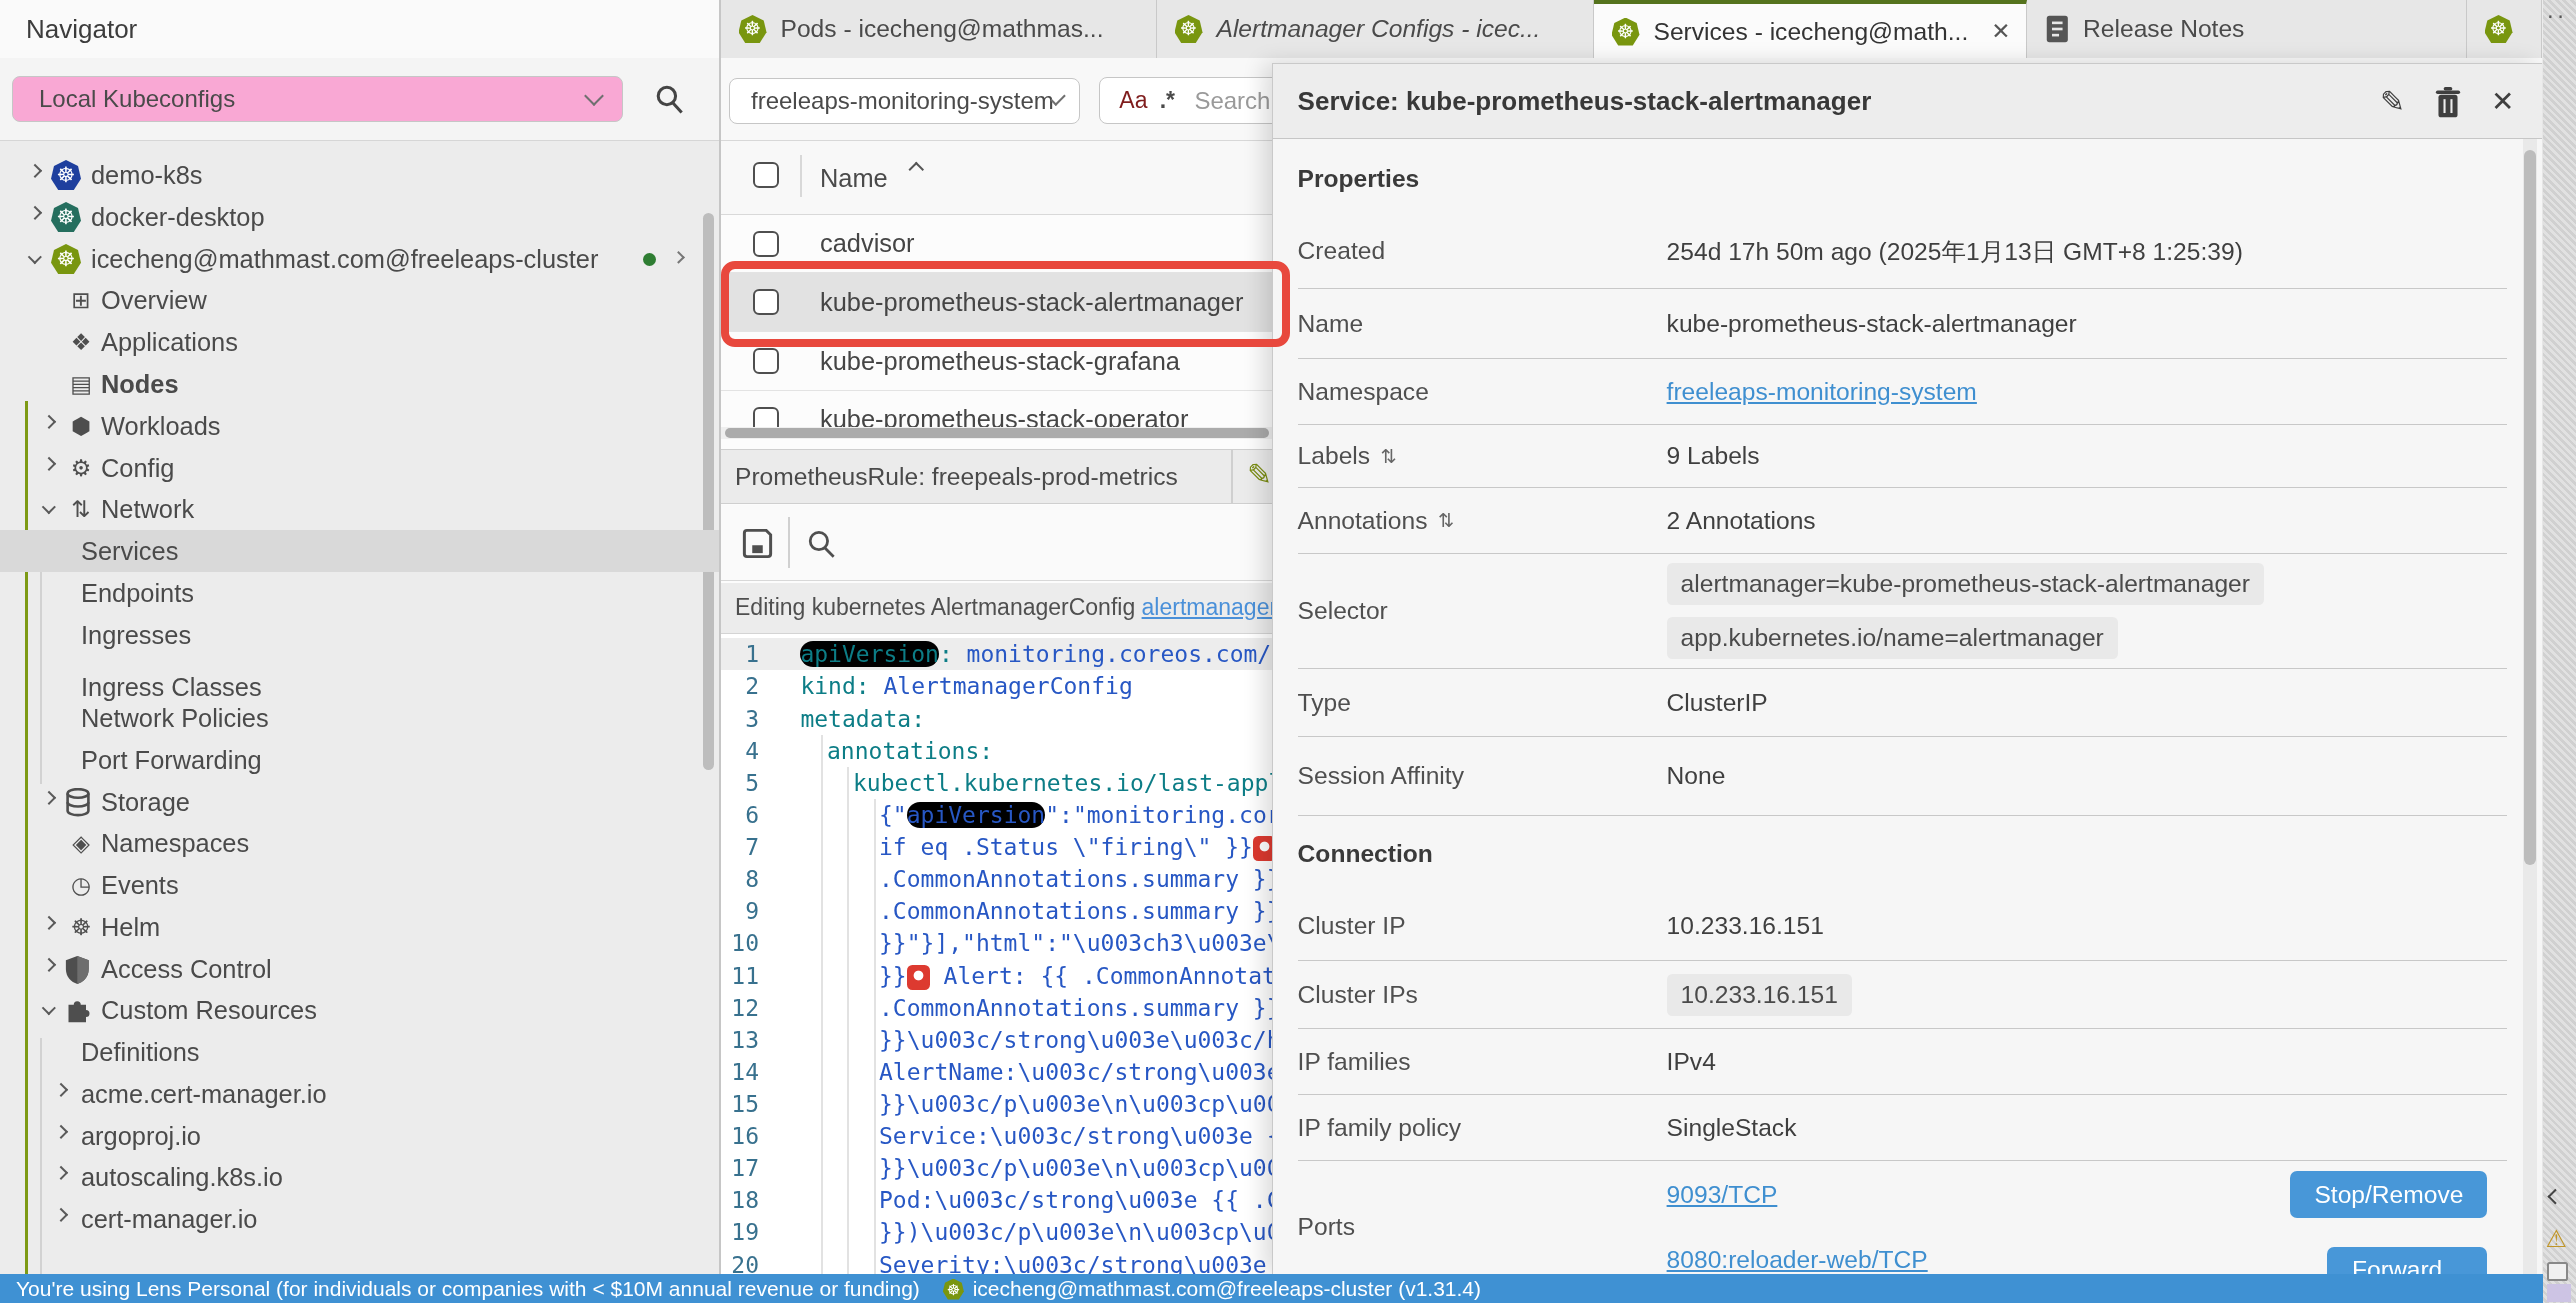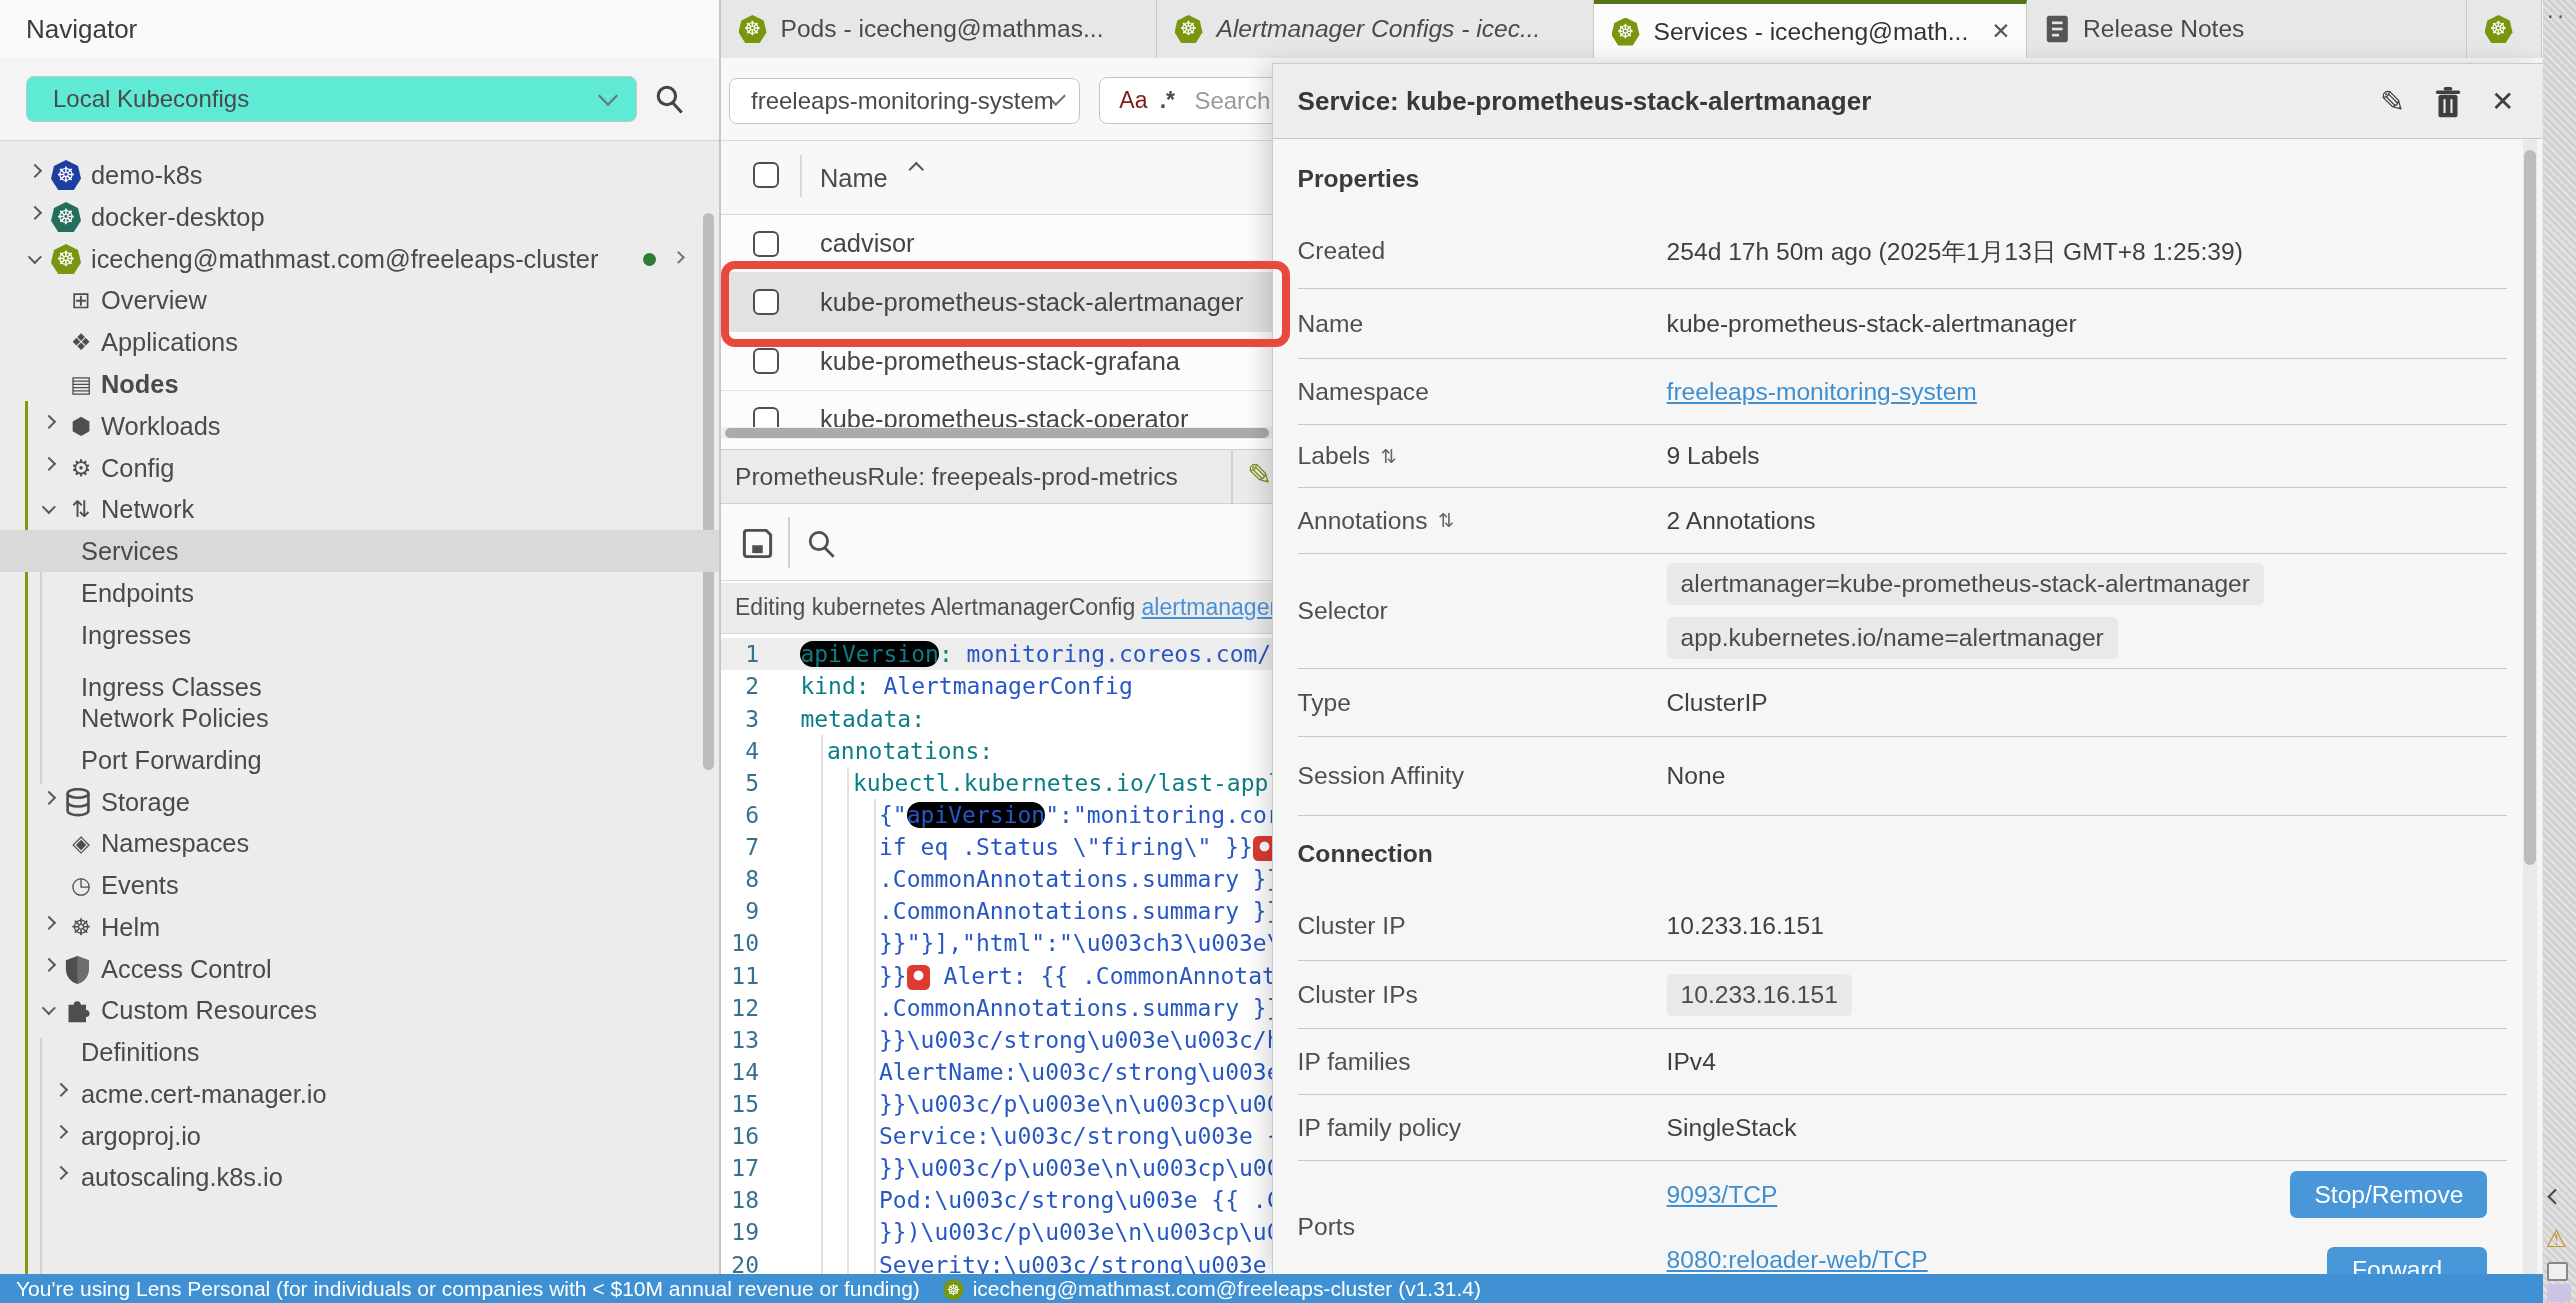--- a/index.html
+++ b/index.html
@@ -5,21 +5,21 @@
   html,body{margin:0;padding:0;background:#bbb;}
   #app{position:relative;width:2576px;height:1304px;background:#ececec;overflow:hidden;
        font-family:"Liberation Sans",sans-serif;color:#444;}
   #app *{box-sizing:border-box;}
 
   
   .sidebar{position:absolute;left:0;top:0;width:721px;height:1274px;background:#ececec;}
   .nav-header{position:absolute;left:0;top:0;width:721px;height:58px;background:#fafafa;}
   .nav-title{position:absolute;left:26px;top:0;height:58px;line-height:58px;font-size:26px;color:#3c3c3c;}
   .nav-filter{position:absolute;left:0;top:58px;width:721px;height:83px;background:#f4f4f4;border-bottom:1.8px solid #d6d6d6;}
-  .kubeconfig-select{position:absolute;left:26px;top:18.4px;width:611px;height:46px;background:#5eead4;
+  .kubeconfig-select{position:absolute;left:12px;top:18.4px;width:611px;height:46px;background:#f9a8d4;
      border:1.8px solid #c6c6c6;border-radius:8px;display:flex;align-items:center;padding:0 21px 0 26px;}
   .kubeconfig-select .lbl{font-size:24px;color:#4a4a4a;flex:1;}
   .chev-down{width:14px;height:14px;border-right:2.6px solid #707070;border-bottom:2.6px solid #707070;
      transform:rotate(45deg);margin-top:-7px;}
   .nav-search{position:absolute;left:653px;top:24.6px;}
   .tree{position:absolute;left:0;top:141px;width:721px;height:1133px;overflow:hidden;}
   .tree-row{position:absolute;left:0;width:721px;height:42px;}
   .tree-row.sel{background:#d9d9d9;}
   .tree-row .tlabel{position:absolute;top:0;height:42px;line-height:42px;font-size:25.4px;color:#4a4a4a;white-space:nowrap;}
   .tree-chev{position:absolute;top:12.3px;width:9.7px;height:9.7px;border-right:2.6px solid #5a5a5a;border-bottom:2.6px solid #5a5a5a;}
@@ -275,20 +275,24 @@
           <span class="tlabel" style="left: 81px;">acme.cert-manager.io</span>
         </div>
         <div class="tree-row" style="top: 974px;">
           <span class="tree-chev right" style="left: 56px;"></span>
           <span class="tlabel" style="left: 81px;">argoproj.io</span>
         </div>
         <div class="tree-row" style="top: 1015px;">
           <span class="tree-chev right" style="left: 56px;"></span>
           <span class="tlabel" style="left: 81px;">autoscaling.k8s.io</span>
         </div>
+        <div class="tree-row" style="top: 1057px;">
+          <span class="tree-chev right" style="left: 56px;"></span>
+          <span class="tlabel" style="left: 81px;">cert-manager.io</span>
+        </div>
       </div>
   </div>
   <div class="vdivider"></div>
 
   <div class="tabbar" id="tabbar">
       <div class="tab" style="width: 436px;">
         <span class="k8icon" style="background: rgb(121, 150, 15); height: 28px; width: 28px; line-height: 28px; font-size: 19.3px;">☸</span>
         <span class="tlab">Pods - icecheng@mathmas...</span>
       </div>
       <div class="tab italic" style="width: 437px;">

